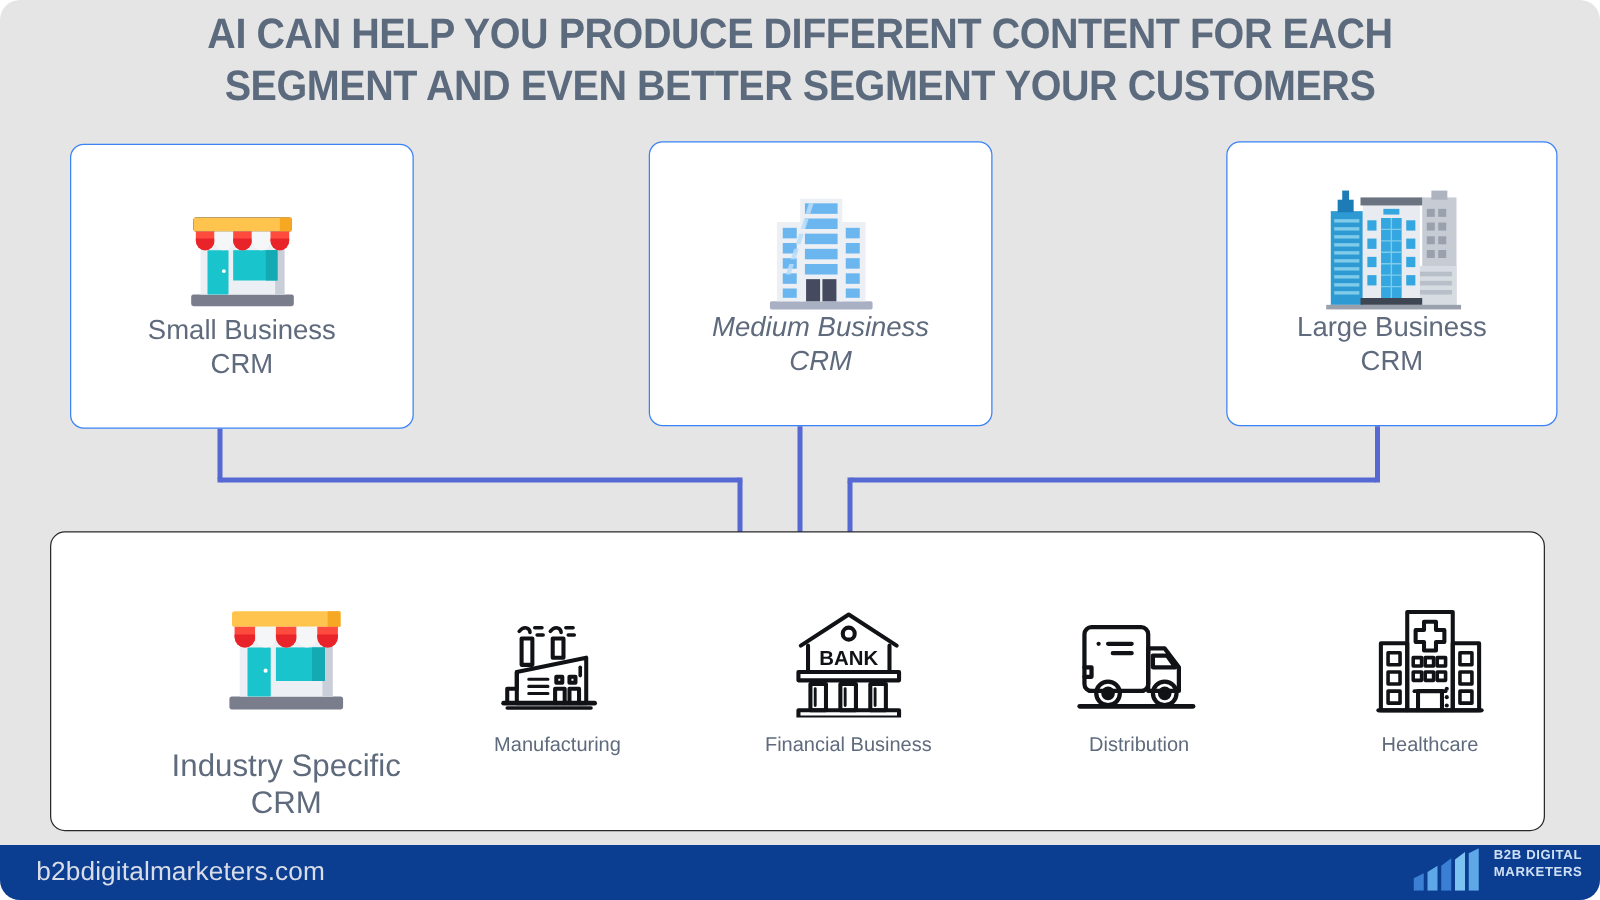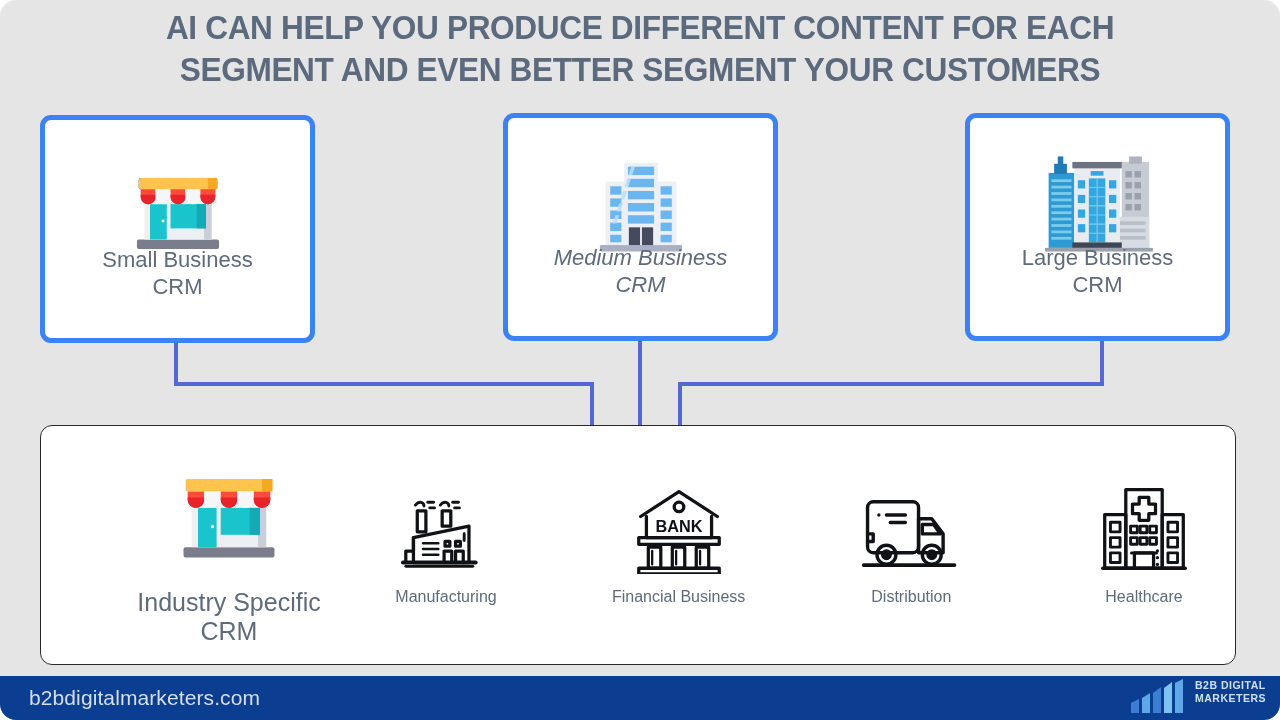--- a/index.html
+++ b/index.html
@@ -29,22 +29,23 @@
     letter-spacing: -0.4px;
     transform: scaleX(0.93);
     transform-origin: center top;
     white-space: pre-line;
   }
 
   
   .card {
     position: absolute;
     background: #ffffff;
-    border: 5px solid #3b82f6;
+    border: 1px solid #3b82f6;
     border-radius: 11px;
+    margin-left: 16px;
   }
   #card-small  { left: 40px;  top: 115px; width: 275px; height: 228px; }
   #card-medium { left: 503px; top: 113px; width: 275px; height: 228px; font-style: italic; }
   #card-large  { left: 965px; top: 113px; width: 265px; height: 228px; }
 
   .card-icon {
     position: absolute; top: 22px; left: 0; width: 100%;
     display: flex; justify-content: center; align-items: flex-end;
     height: 120px;
   }
@@ -66,21 +67,21 @@
 
   
   #bottom-panel {
     position: absolute;
     left: 40px; top: 425px; width: 1196px; height: 240px;
     background: #ffffff;
     border: 1.4px solid #2a2a2e;
     border-radius: 12px;
   }
   #industry-block {
-    position: absolute; left: 62px; top: 22px; width: 252px;
+    position: absolute; left: 62px; top: 32px; width: 252px;
     display: flex; flex-direction: column; align-items: center;
   }
   #industry-label {
     margin-top: 12px;
     text-align: center;
     color: #5f6b7d;
     font-size: 25px;
     line-height: 29px;
     white-space: pre-line;
   }

